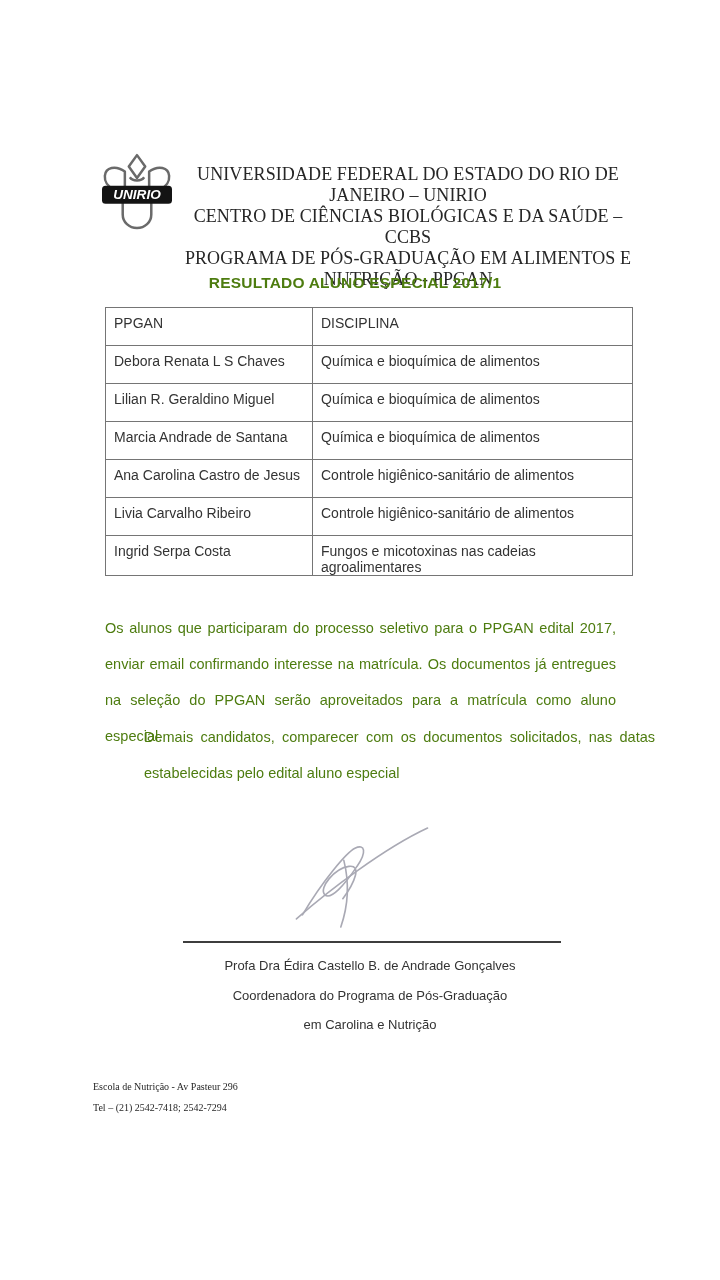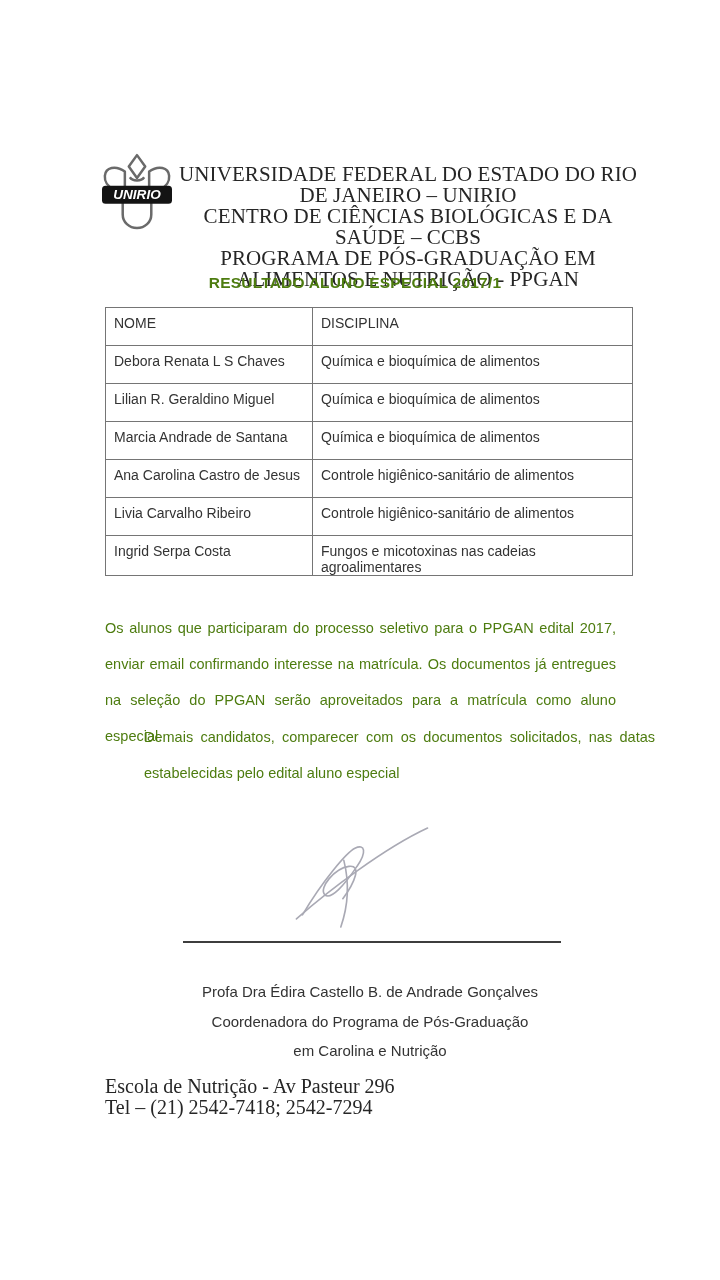--- a/index.html
+++ b/index.html
@@ -23,21 +23,21 @@
     width: 72px;
     height: 80px;
   }
   .header-lines {
     position: absolute;
     left: 175px;
     top: 164px;
     width: 466px;
     text-align: center;
     font-family: "Liberation Serif", serif;
-    font-size: 21px;
+    font-size: 18px;
     line-height: 21px;
     color: #262626;
     letter-spacing: 0.1px;
   }
 
   
   .doc-title {
     position: absolute;
     left: 95px;
     top: 274px;
@@ -96,35 +96,35 @@
     position: absolute;
     left: 183px;
     top: 941px;
     width: 378px;
     height: 2px;
     background: #3d3d3d;
   }
   .sig-block {
     position: absolute;
     left: 110px;
-    top: 977px;
+    top: 951px;
     width: 520px;
     text-align: center;
-    font-size: 15px;
+    font-size: 13px;
     line-height: 29.5px;
     color: #333333;
   }
 
   
   .footer {
     position: absolute;
-    left: 105px;
+    left: 93px;
     top: 1076px;
     font-family: "Liberation Serif", serif;
-    font-size: 20px;
+    font-size: 10px;
     line-height: 21px;
     color: #262626;
   }
 </style>
 </head>
 <body>
 
 <div class="page">
 
   <svg class="logo" viewBox="0 0 100 112" xmlns="http://www.w3.org/2000/svg">
@@ -147,21 +147,21 @@
 
   <div class="doc-title">RESULTADO ALUNO ESPECIAL 2017/1</div>
 
   <table class="results">
     <colgroup>
         <col class="c1">
         <col>
       </colgroup>
     <thead>
       <tr>
-        <th>NOME</th>
+        <th>PPGAN</th>
         <th>DISCIPLINA</th>
       </tr>
     </thead>
     <tbody>
       <tr>
         <td>Debora Renata L S Chaves</td>
         <td>Química e bioquímica de alimentos</td>
       </tr>
       <tr>
         <td>Lilian R. Geraldino Miguel</td>

